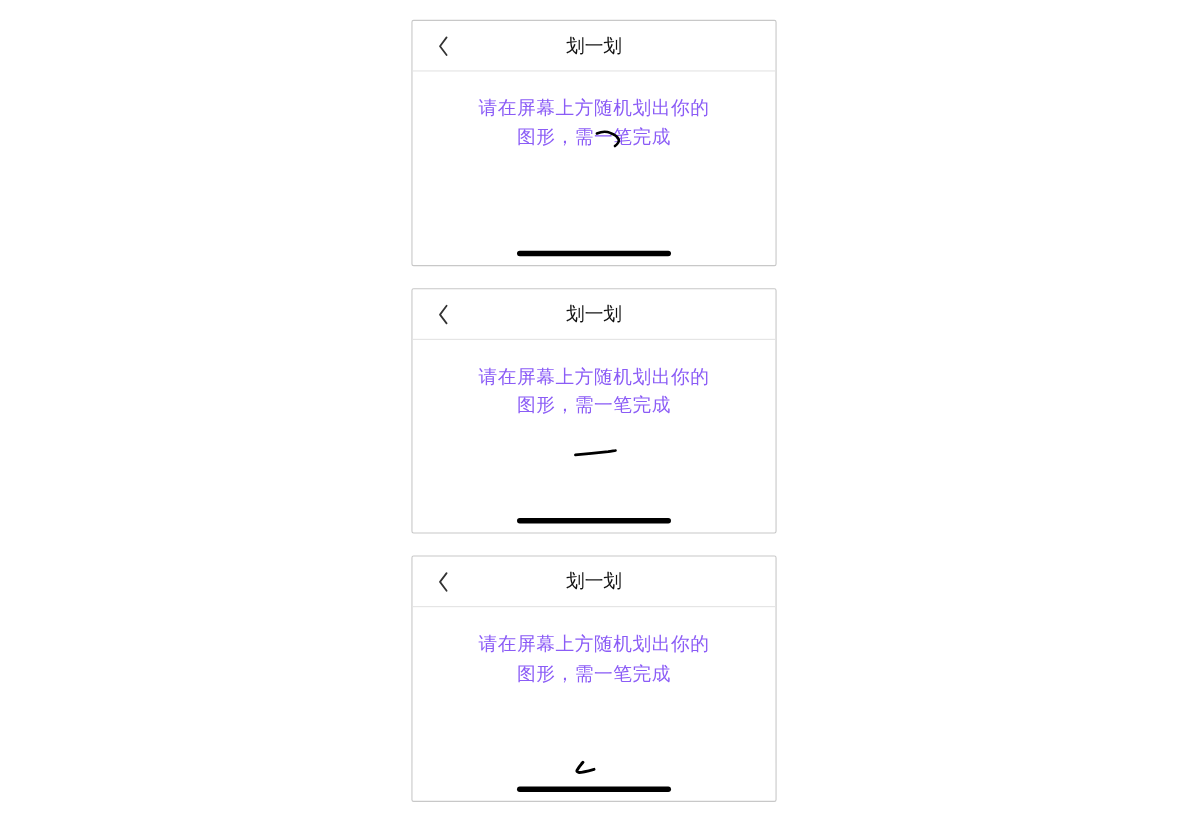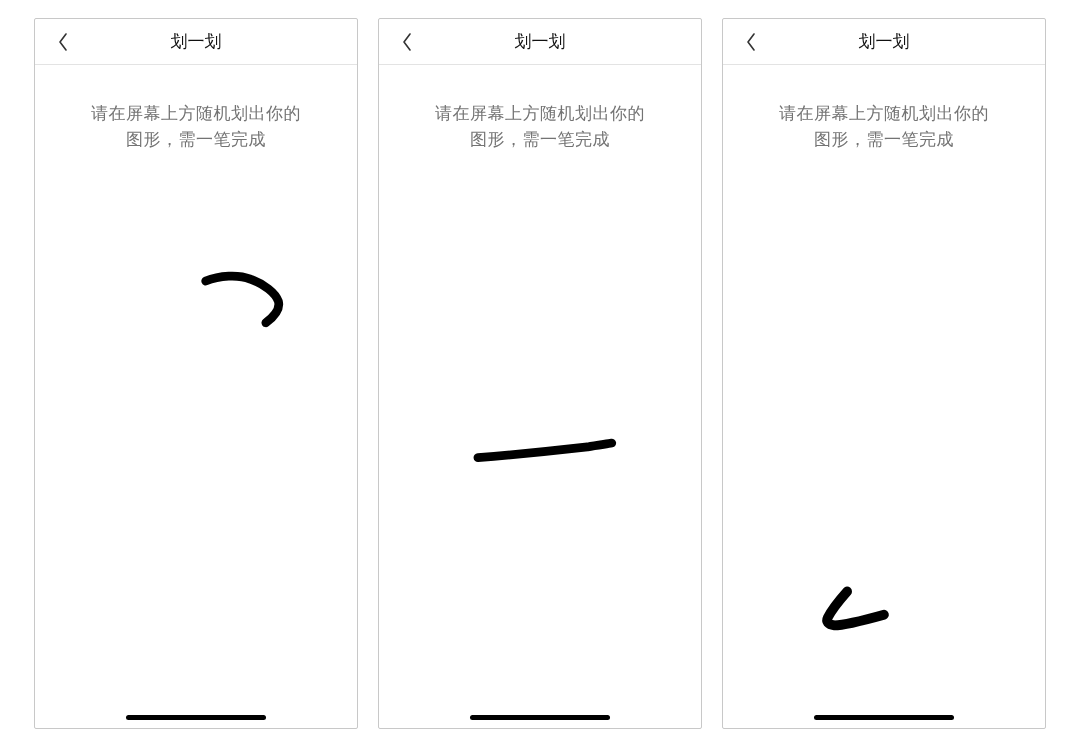--- a/index.html
+++ b/index.html
@@ -7,25 +7,25 @@
       width: 1080px;
       height: 747px;
       background: #ffffff;
       font-family: -apple-system, "PingFang SC", "Helvetica Neue", Arial, sans-serif;
       overflow: hidden;
     }
     .stage {
       width: 1080px;
       height: 747px;
       display: flex;
-      flex-direction: row;
+      flex-direction: column;
       align-items: center;
       justify-content: center;
       gap: 20px;
-      padding: 34px;
+      padding: 18px;
     }
     .phone {
       width: 332px;
       height: 711px;
       background: #ffffff;
       border: 1px solid #c8c8c8;
       border-radius: 2px;
       display: flex;
       flex-direction: column;
       position: relative;
@@ -53,25 +53,25 @@
     .title {
       font-size: 17px;
       font-weight: 500;
       color: #111;
     }
     .content {
       flex: 1;
       position: relative;
     }
     .instruction {
-      margin-top: 36px;
+      margin-top: 21px;
       text-align: center;
       font-size: 17px;
       line-height: 1.55;
-      color: #737373;
+      color: #8b5cf6;
       letter-spacing: 0.5px;
       padding: 0 18px;
     }
     .canvas {
       position: absolute;
       left: 0; right: 0; top: 0; bottom: 0;
       pointer-events: auto;
     }
     .canvas svg {
       width: 100%;

